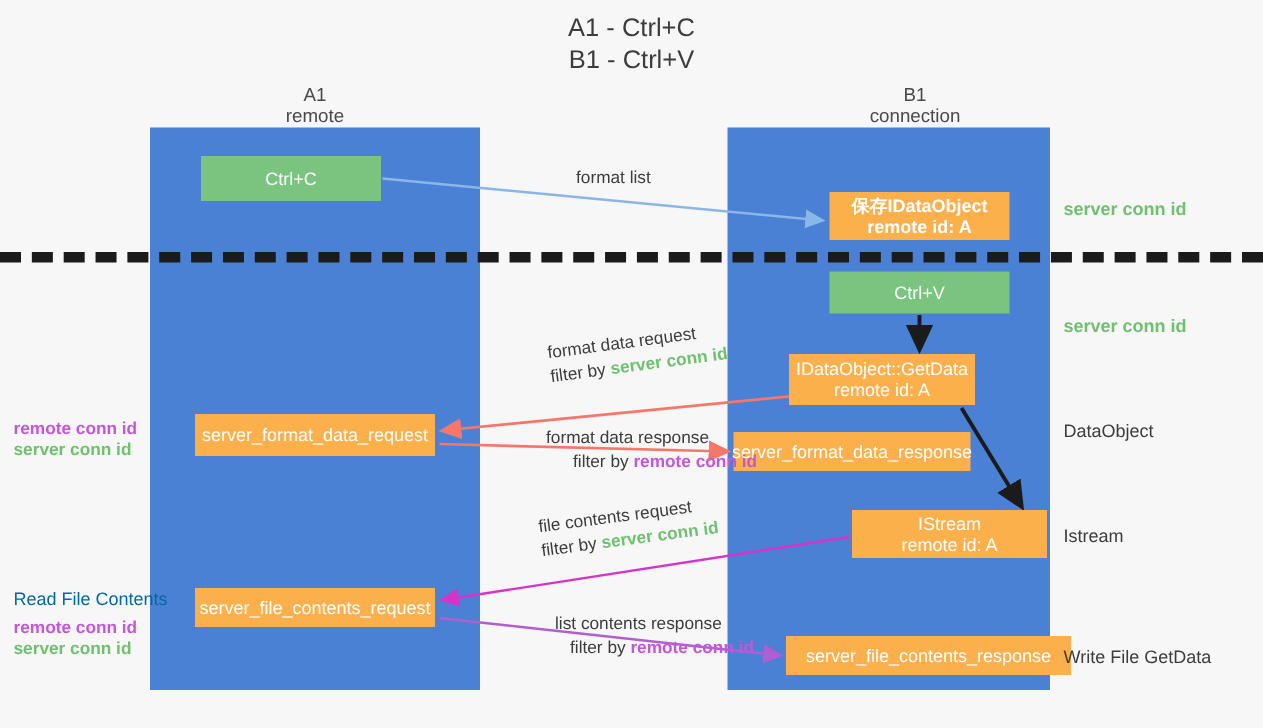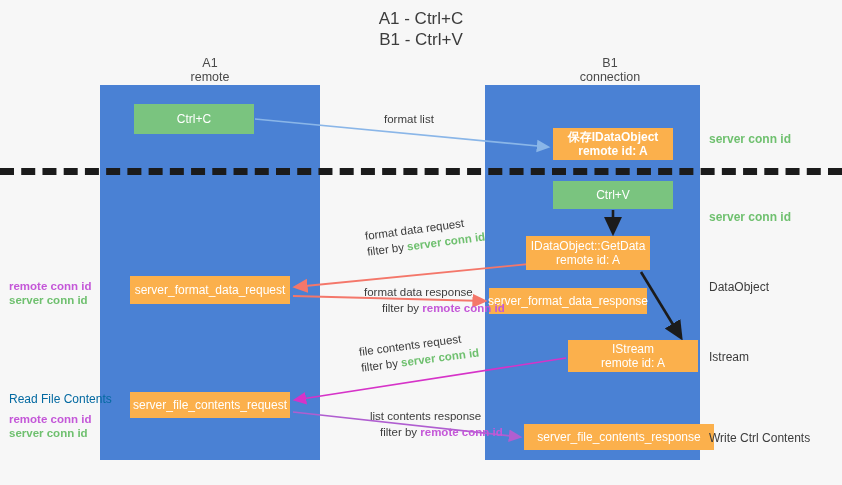--- a/index.html
+++ b/index.html
@@ -210,21 +210,21 @@
   <div class="abs box orange" id="box-sfdreq">server_format_data_request</div>
   <div class="abs box orange" id="box-istream">IStream
 remote id: A</div>
   <div class="abs box orange" id="box-sfcreq">server_file_contents_request</div>
   <div class="abs box orange" id="box-sfcres">server_file_contents_response</div>
 
   <div class="abs side-label green" id="lbl-server-1">server conn id</div>
   <div class="abs side-label green" id="lbl-server-2">server conn id</div>
   <div class="abs side-label" id="lbl-dataobject">DataObject</div>
   <div class="abs side-label" id="lbl-istream">Istream</div>
-  <div class="abs side-label" id="lbl-writefile">Write Ctrl Contents</div>
+  <div class="abs side-label" id="lbl-writefile">Write File GetData</div>
 
   <div class="abs pair" id="lbl-pair-1">
     <div class="remote">remote conn id</div>
     <div class="server">server conn id</div>
   </div>
 
   <div class="abs" id="lbl-readfile">Read File Contents</div>
 
   <div class="abs pair" id="lbl-pair-2">
     <div class="remote">remote conn id</div>

